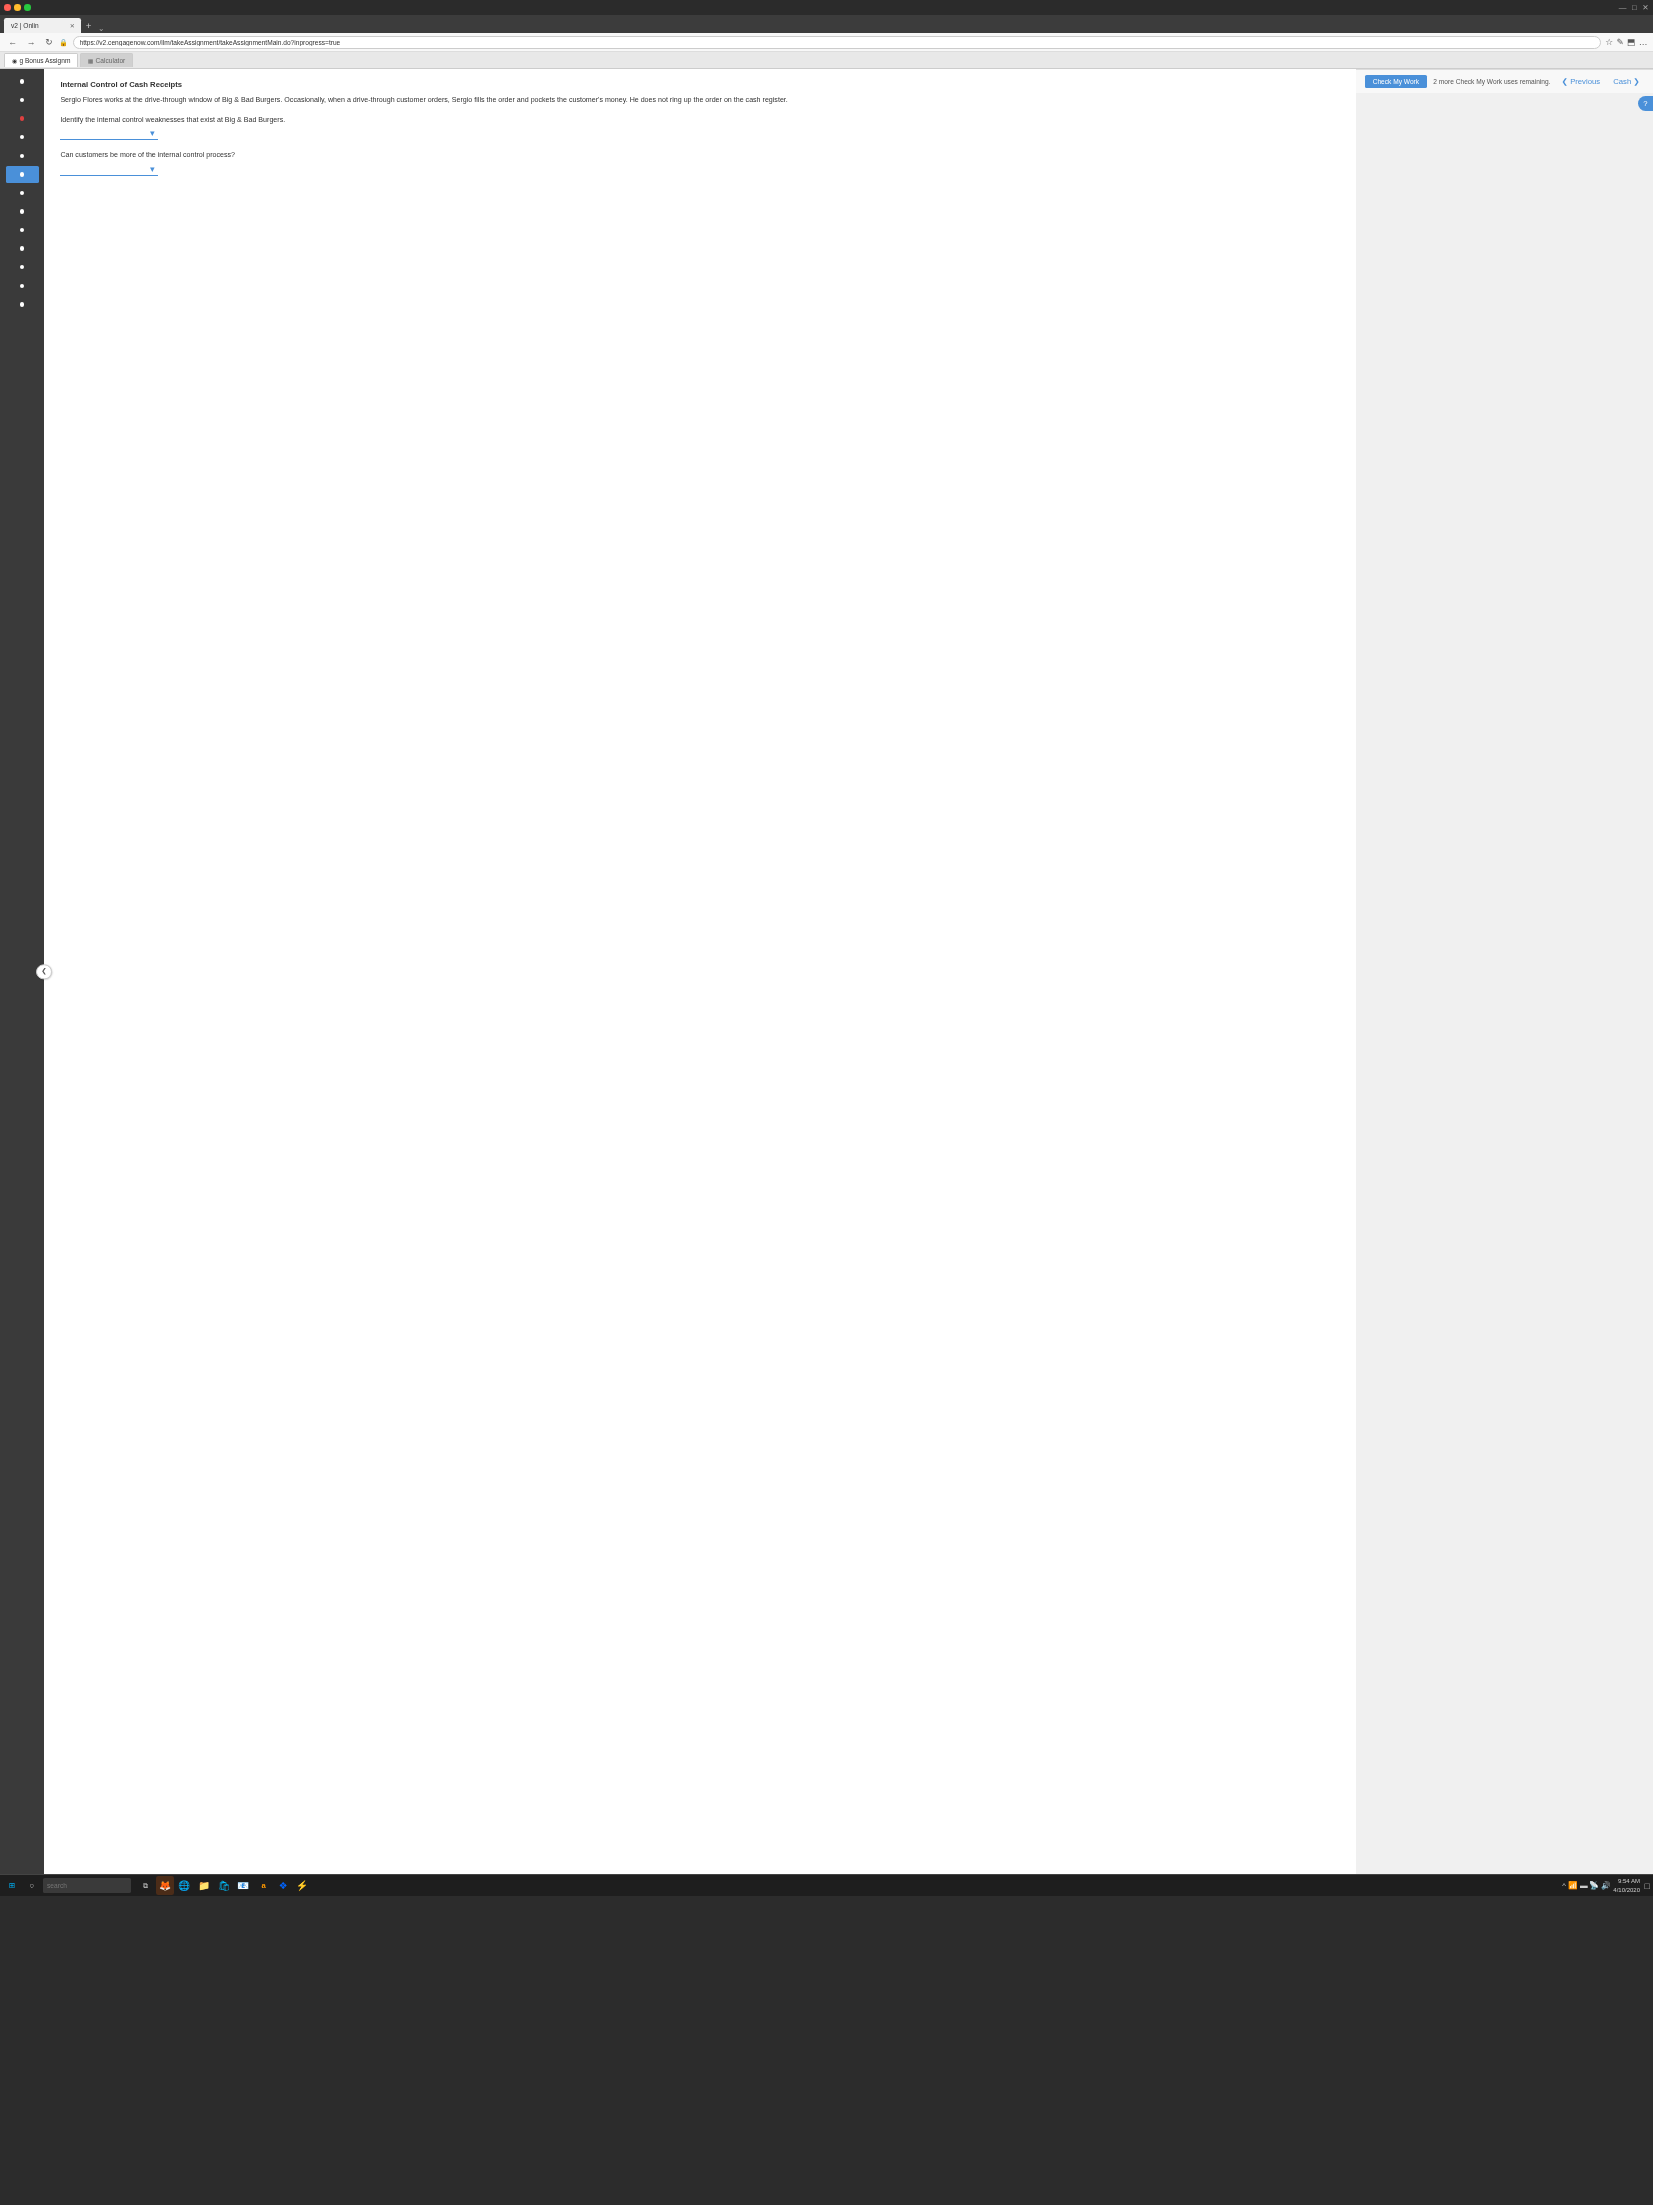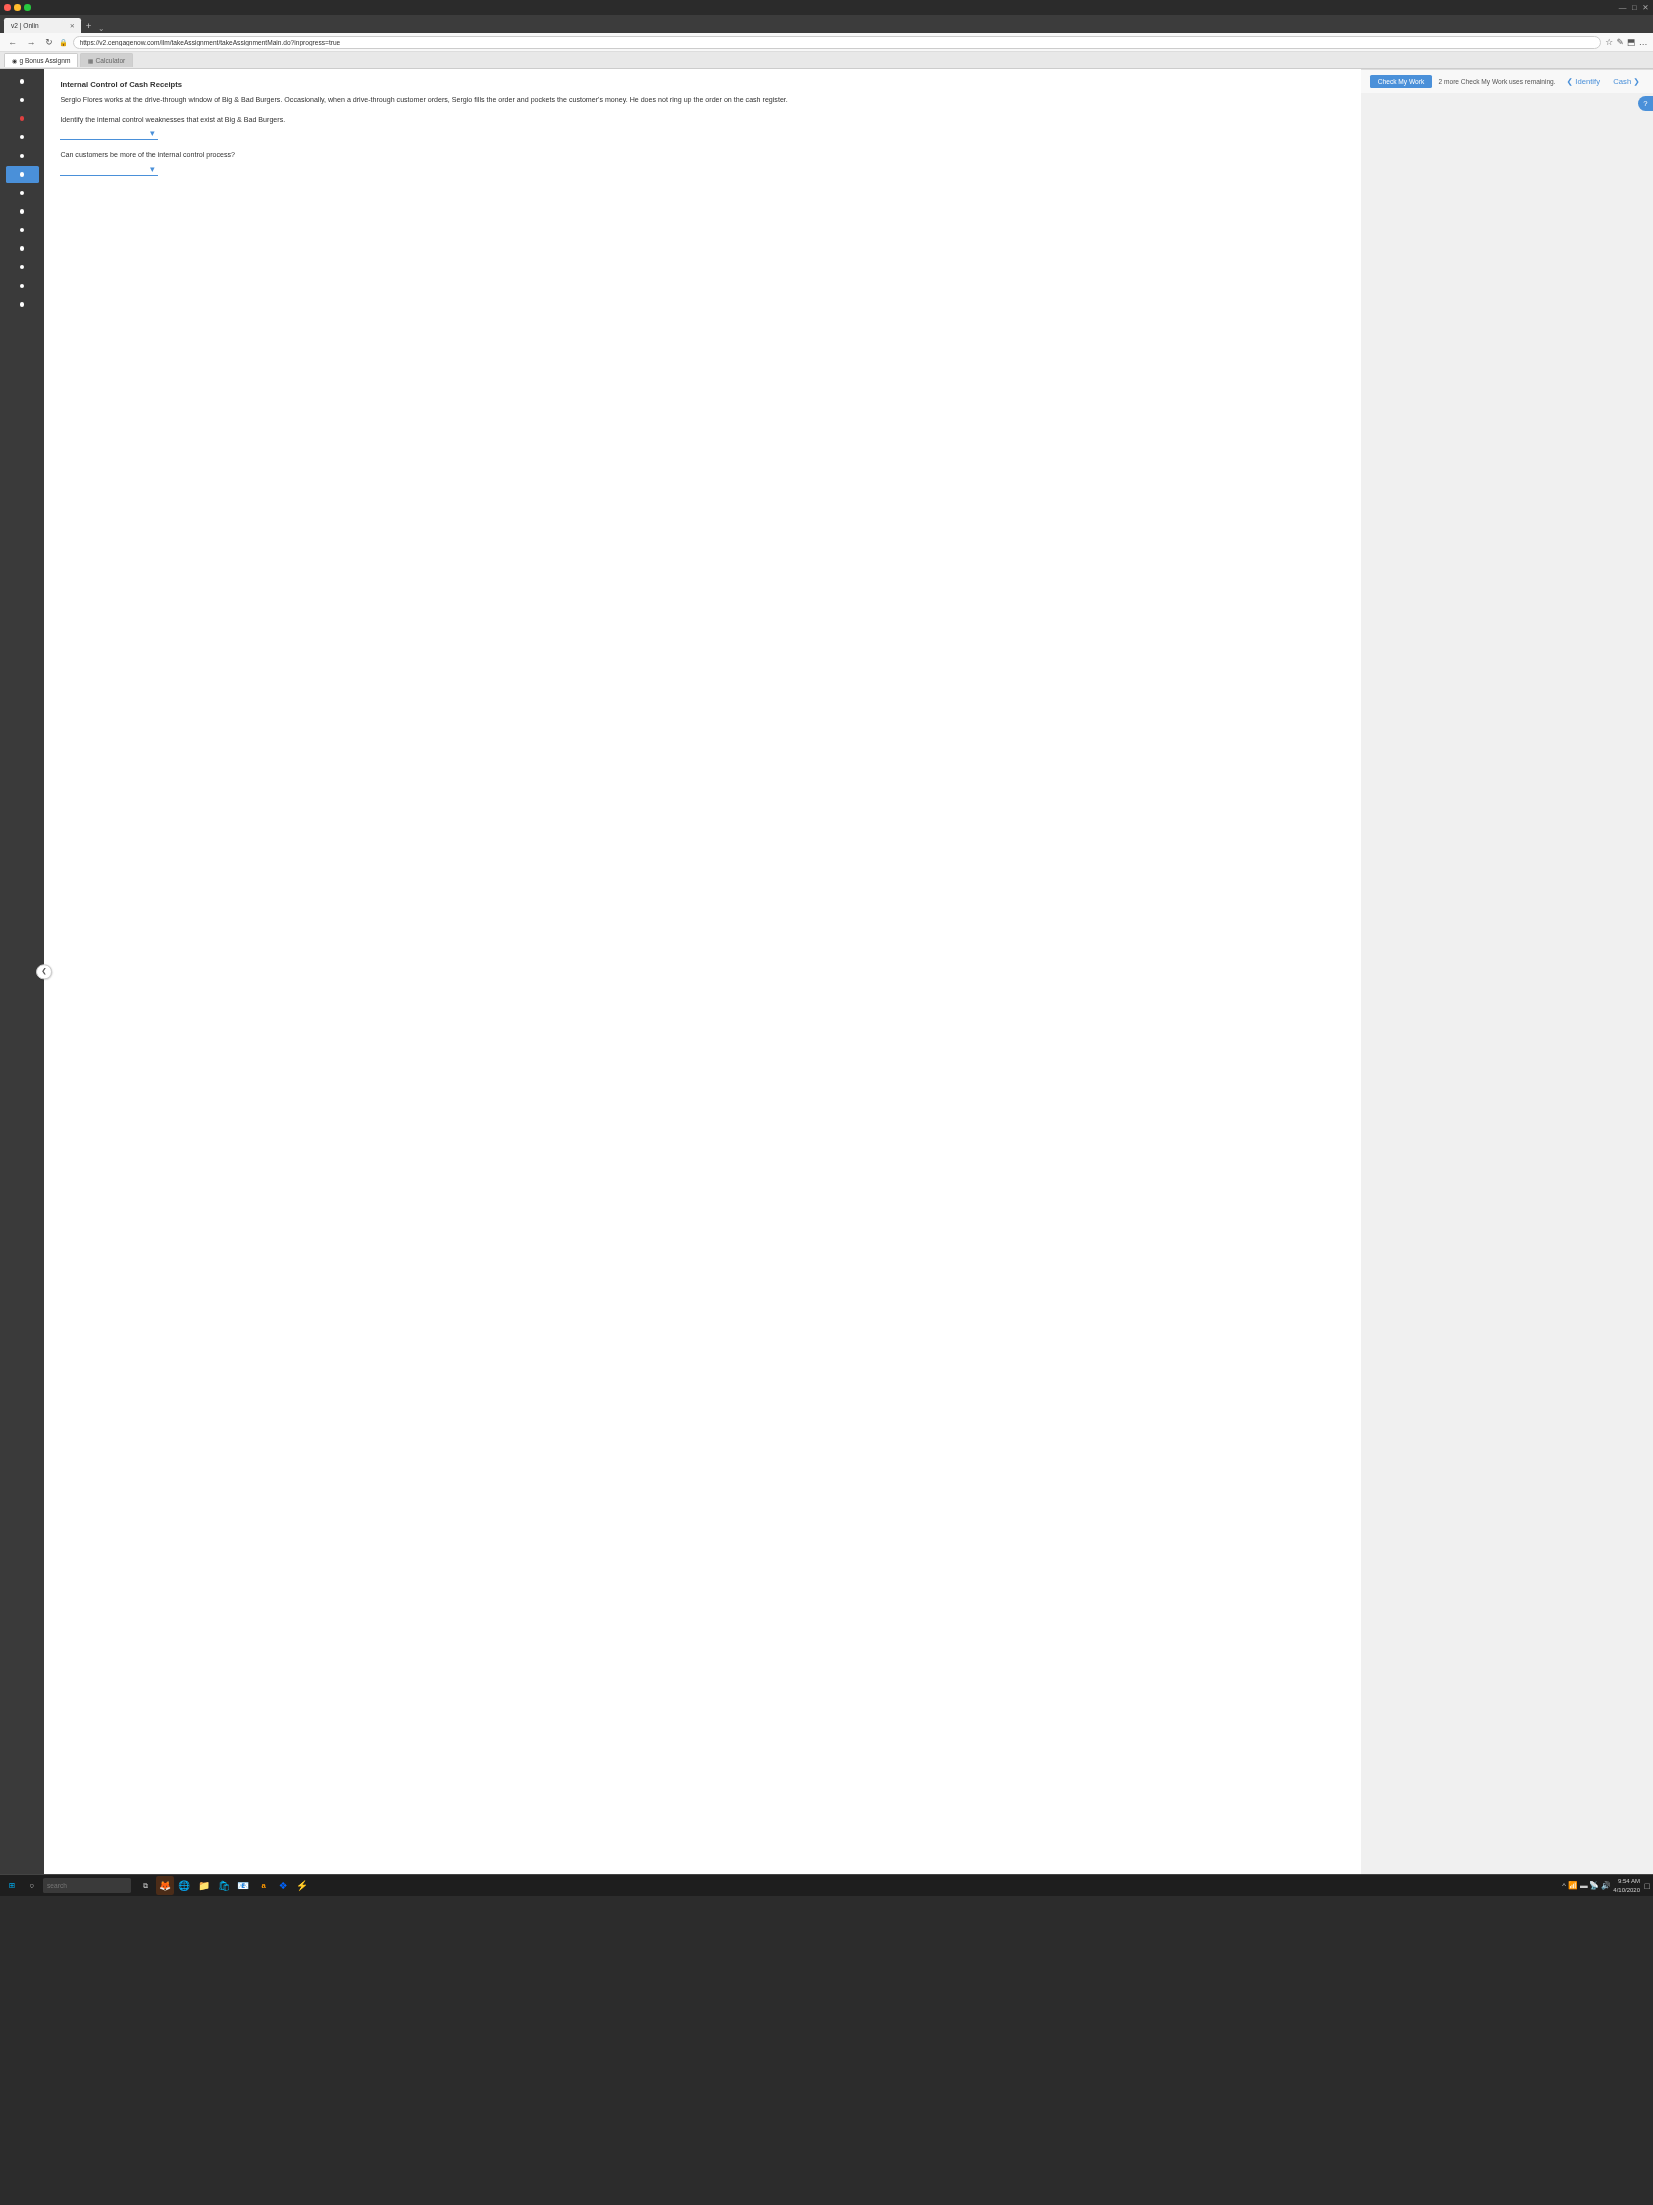--- a/index.html
+++ b/index.html
@@ -506,21 +506,21 @@
             <span class="arrow">▼</span>
           </div>
         </div>
 
         <div class="bottom-bar">
           <button class="check-my-work-btn">Check My Work</button>
           <span class="remaining-text">2 more Check My Work uses remaining.</span>
           <div class="nav-buttons">
             <button class="nav-prev-btn">
               <span>❮</span>
-              <span>Identify</span>
+              <span>Previous</span>
             </button>
             <button class="nav-next-btn">
               <span>Cash</span>
               <span>❯</span>
             </button>
           </div>
         </div>
       </div>
     </div>
   </div>

